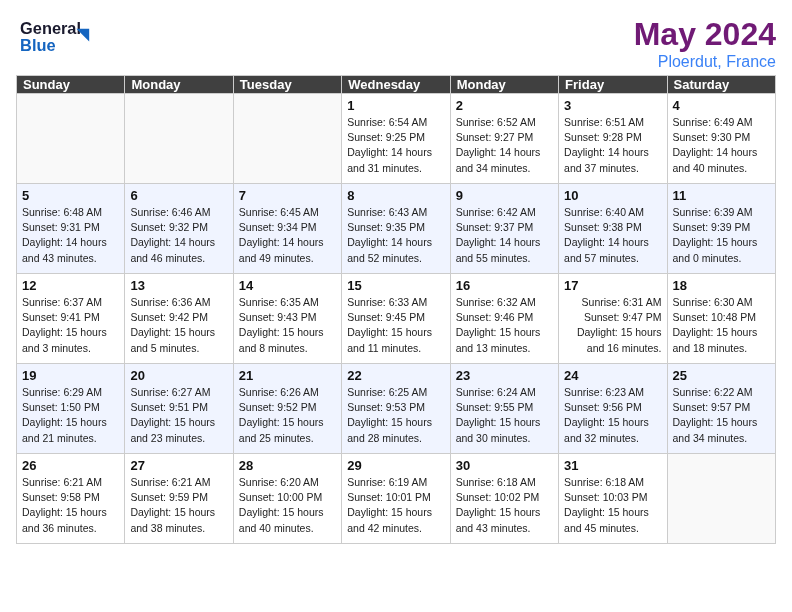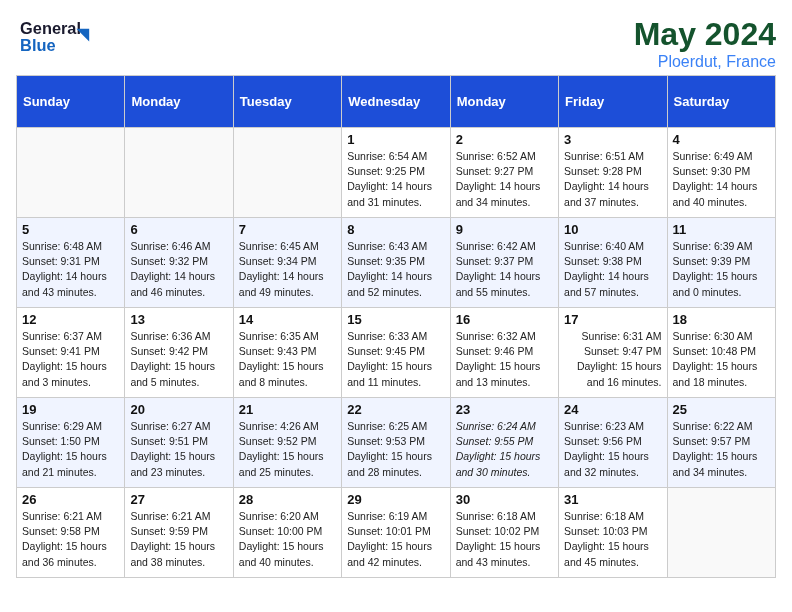--- a/index.html
+++ b/index.html
@@ -23,36 +23,36 @@
     .logo-svg {
       width: 90px;
       height: 40px;
     }
     .title-block {
       text-align: right;
     }
     .title-month {
       font-size: 32px;
       font-weight: bold;
-      color: #14532d;
+      color: #701a75;
     }
     .title-location {
       font-size: 16px;
       color: #3b82f6;
     }
     .calendar {
       width: 100%;
       border-collapse: collapse;
       font-size: 11px;
     }
     .calendar th {
-      background-color: #1d4ed8;
+      background-color: #404040;
       color: #fff;
       text-align: left;
-      padding: 18px 6px;
+      padding: 1px 6px;
       font-size: 13px;
       font-weight: bold;
       border: 1px solid #ccc;
     }
     .calendar td {
       border: 1px solid #ccc;
       vertical-align: top;
       padding: 4px 5px;
       width: calc(100% / 7);
       min-height: 90px;
@@ -252,35 +252,35 @@
         </td>
         <td>
           <div class="day-num">20</div>
           <div class="day-info" style="white-space: pre-line;">Sunrise: 6:27 AM
 Sunset: 9:51 PM
 Daylight: 15 hours
 and 23 minutes.</div>
         </td>
         <td>
           <div class="day-num">21</div>
-          <div class="day-info" style="white-space: pre-line;">Sunrise: 4:26 AM
+          <div class="day-info" style="white-space: pre-line;">Sunrise: 6:26 AM
 Sunset: 9:52 PM
 Daylight: 15 hours
 and 25 minutes.</div>
         </td>
         <td>
           <div class="day-num">22</div>
           <div class="day-info" style="white-space: pre-line;">Sunrise: 6:25 AM
 Sunset: 9:53 PM
 Daylight: 15 hours
 and 28 minutes.</div>
         </td>
         <td>
           <div class="day-num">23</div>
-          <div class="day-info" style="white-space: pre-line; font-style: italic;">Sunrise: 6:24 AM
+          <div class="day-info" style="white-space: pre-line;">Sunrise: 6:24 AM
 Sunset: 9:55 PM
 Daylight: 15 hours
 and 30 minutes.</div>
         </td>
         <td>
           <div class="day-num">24</div>
           <div class="day-info" style="white-space: pre-line;">Sunrise: 6:23 AM
 Sunset: 9:56 PM
 Daylight: 15 hours
 and 32 minutes.</div>

